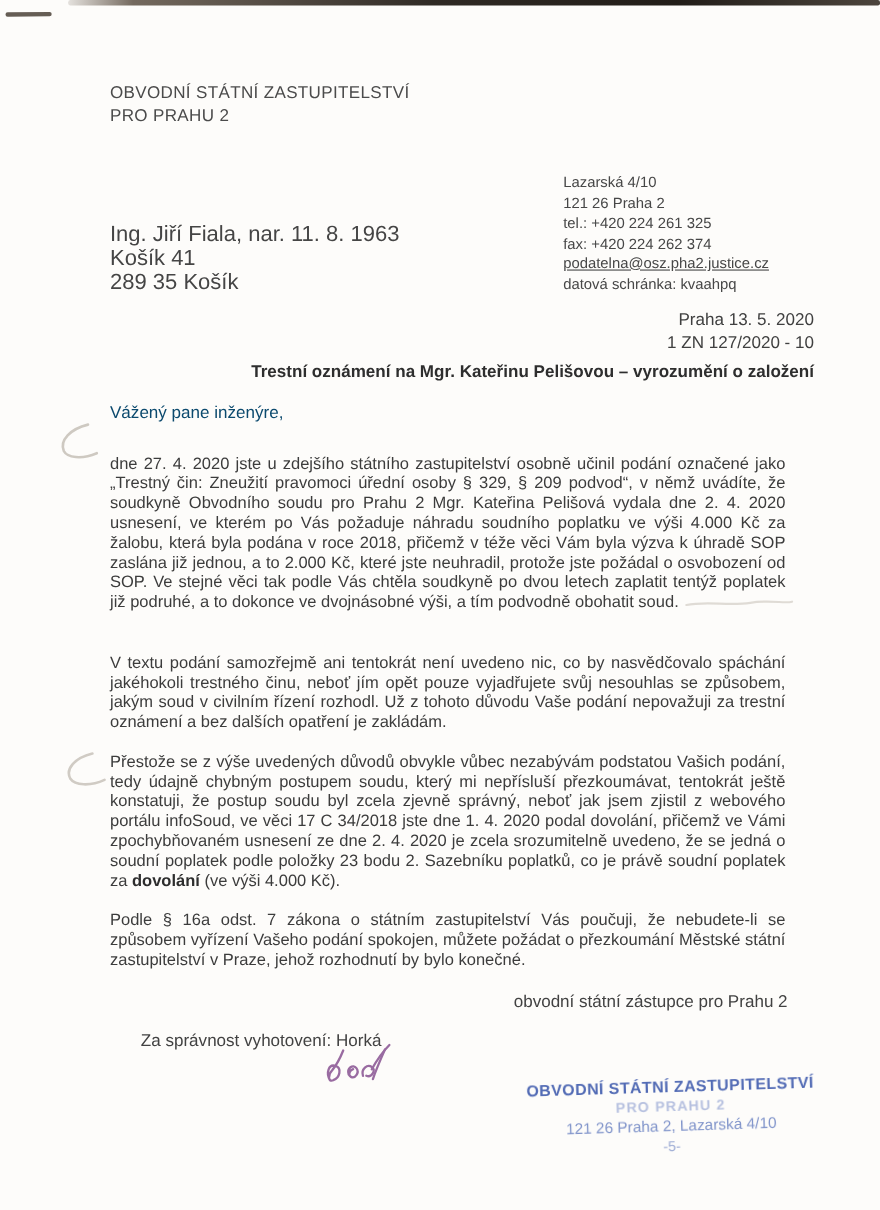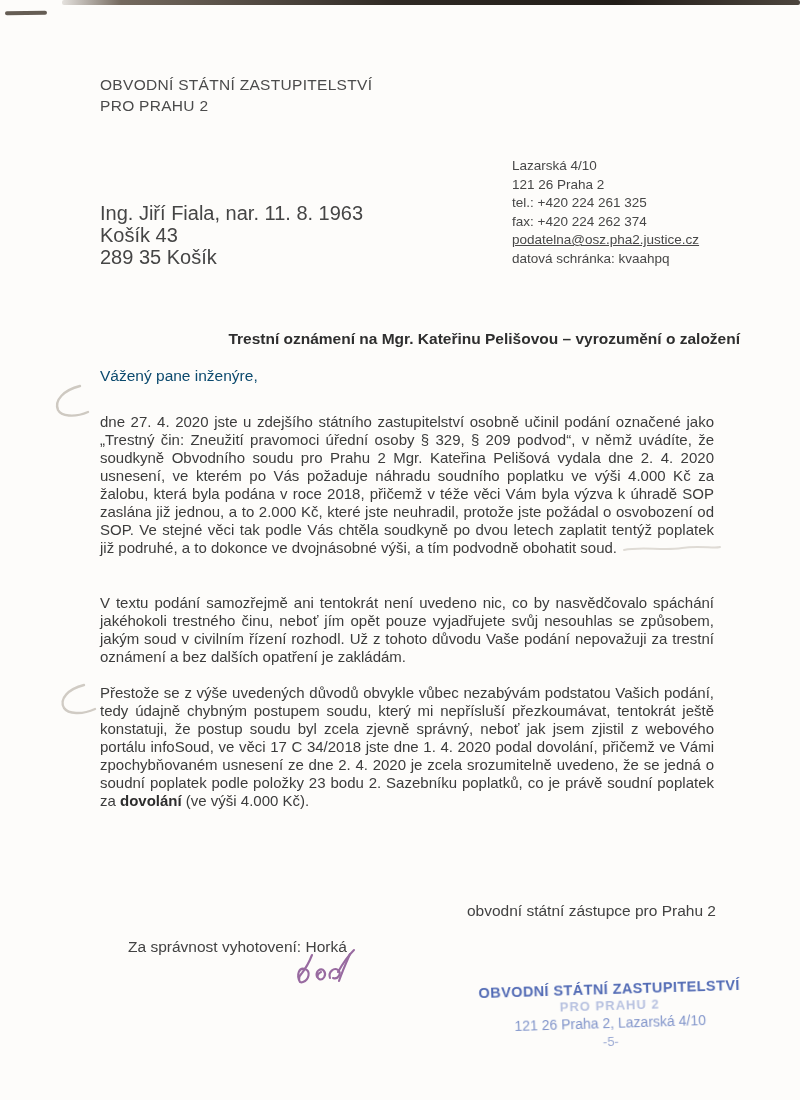--- a/index.html
+++ b/index.html
@@ -109,41 +109,46 @@
     <div>Lazarská 4/10</div>
     <div>121 26  Praha 2</div>
     <div>tel.: +420 224 261 325</div>
     <div>fax: +420 224 262 374</div>
     <div class="email">podatelna@osz.pha2.justice.cz</div>
     <div>datová schránka: kvaahpq</div>
   </div>
 
   <div class="recipient-block">
     <div>Ing. Jiří Fiala, nar. 11. 8. 1963</div>
-    <div>Košík 43</div>
+    <div>Košík 41</div>
     <div>289 35  Košík</div>
   </div>
 
+  <div class="dateline-block">
+    <div>Praha 13. 5. 2020</div>
+    <div>1 ZN 127/2020 - 10</div>
+  </div>
 
   <div class="subject-line">Trestní oznámení na Mgr. Kateřinu Pelišovou – vyrozumění o založení</div>
   <div class="salutation">Vážený pane inženýre,</div>
 
   <svg class="pencil-mark" style="left:46px;top:382px;" width="46" height="42" viewBox="0 0 46 42">
     <path d="M34 4 C18 8 8 18 12 28 C15 34 28 36 42 30" fill="none" stroke="#c3bdb4" stroke-width="2.4" stroke-linecap="round"></path>
   </svg>
   <svg class="pencil-mark" style="left:52px;top:682px;" width="46" height="40" viewBox="0 0 46 40">
     <path d="M32 3 C16 7 7 17 12 26 C16 32 30 33 43 27" fill="none" stroke="#c6c0b7" stroke-width="2.4" stroke-linecap="round"></path>
   </svg>
   <svg class="pencil-squiggle" style="left:622px;top:542px;" width="100" height="12" viewBox="0 0 100 12">
     <path d="M2 8 C20 4 40 9 60 6 C78 3 92 7 98 5" fill="none" stroke="#d3cec6" stroke-width="2" stroke-linecap="round"></path>
   </svg>
 
   <p class="para p1">dne 27. 4. 2020 jste u zdejšího státního zastupitelství osobně učinil podání označené jako „Trestný čin: Zneužití pravomoci úřední osoby § 329, § 209 podvod“, v němž uvádíte, že soudkyně Obvodního soudu pro Prahu 2 Mgr. Kateřina Pelišová vydala dne 2. 4. 2020 usnesení, ve kterém po Vás požaduje náhradu soudního poplatku ve výši 4.000 Kč za žalobu, která byla podána v roce 2018, přičemž v téže věci Vám byla výzva k úhradě SOP zaslána již jednou, a to 2.000 Kč, které jste neuhradil, protože jste požádal o osvobození od SOP. Ve stejné věci tak podle Vás chtěla soudkyně po dvou letech zaplatit tentýž poplatek již podruhé, a to dokonce ve dvojnásobné výši, a tím podvodně obohatit soud.</p>
   <p class="para p2">V textu podání samozřejmě ani tentokrát není uvedeno nic, co by nasvědčovalo spáchání jakéhokoli trestného činu, neboť jím opět pouze vyjadřujete svůj nesouhlas se způsobem, jakým soud v civilním řízení rozhodl. Už z tohoto důvodu Vaše podání nepovažuji za trestní oznámení a bez dalších opatření je zakládám.</p>
   <p class="para p3"><span>Přestože se z výše uvedených důvodů obvykle vůbec nezabývám podstatou Vašich podání, tedy údajně chybným postupem soudu, který mi nepřísluší přezkoumávat, tentokrát ještě konstatuji, že postup soudu byl zcela zjevně správný, neboť jak jsem zjistil z webového portálu infoSoud, ve věci 17 C 34/2018 jste dne 1. 4. 2020 podal dovolání, přičemž ve Vámi zpochybňovaném usnesení ze dne 2. 4. 2020 je zcela srozumitelně uvedeno, že se jedná o soudní poplatek podle položky 23 bodu 2. Sazebníku poplatků, co je právě soudní poplatek za </span><b>dovolání</b><span> (ve výši 4.000 Kč).</span></p>
+  <p class="para p4">Podle § 16a odst. 7 zákona o státním zastupitelství Vás poučuji, že nebudete-li se způsobem vyřízení Vašeho podání spokojen, můžete požádat o přezkoumání Městské státní zastupitelství v Praze, jehož rozhodnutí by bylo konečné.</p>
 
   <div class="signature-block">
     <div>obvodní státní zástupce pro Prahu 2</div>
   </div>
 
   <div class="verification-line">Za správnost vyhotovení: Horká</div>
   <svg class="handwritten-signature" viewBox="0 0 80 50">
     <g fill="none" stroke="#8b5794" stroke-width="2.1" stroke-linecap="round" opacity="0.88">
       <path d="M7 35 C3 28 6 20 12 22 C18 24 16 33 10 35 C5 37 5 30 9 26 C13 21 17 13 19 8"></path>
       <path d="M24 30 C22 24 28 20 31 24 C34 28 30 34 26 32 C23 30 25 26 28 25"></path>

